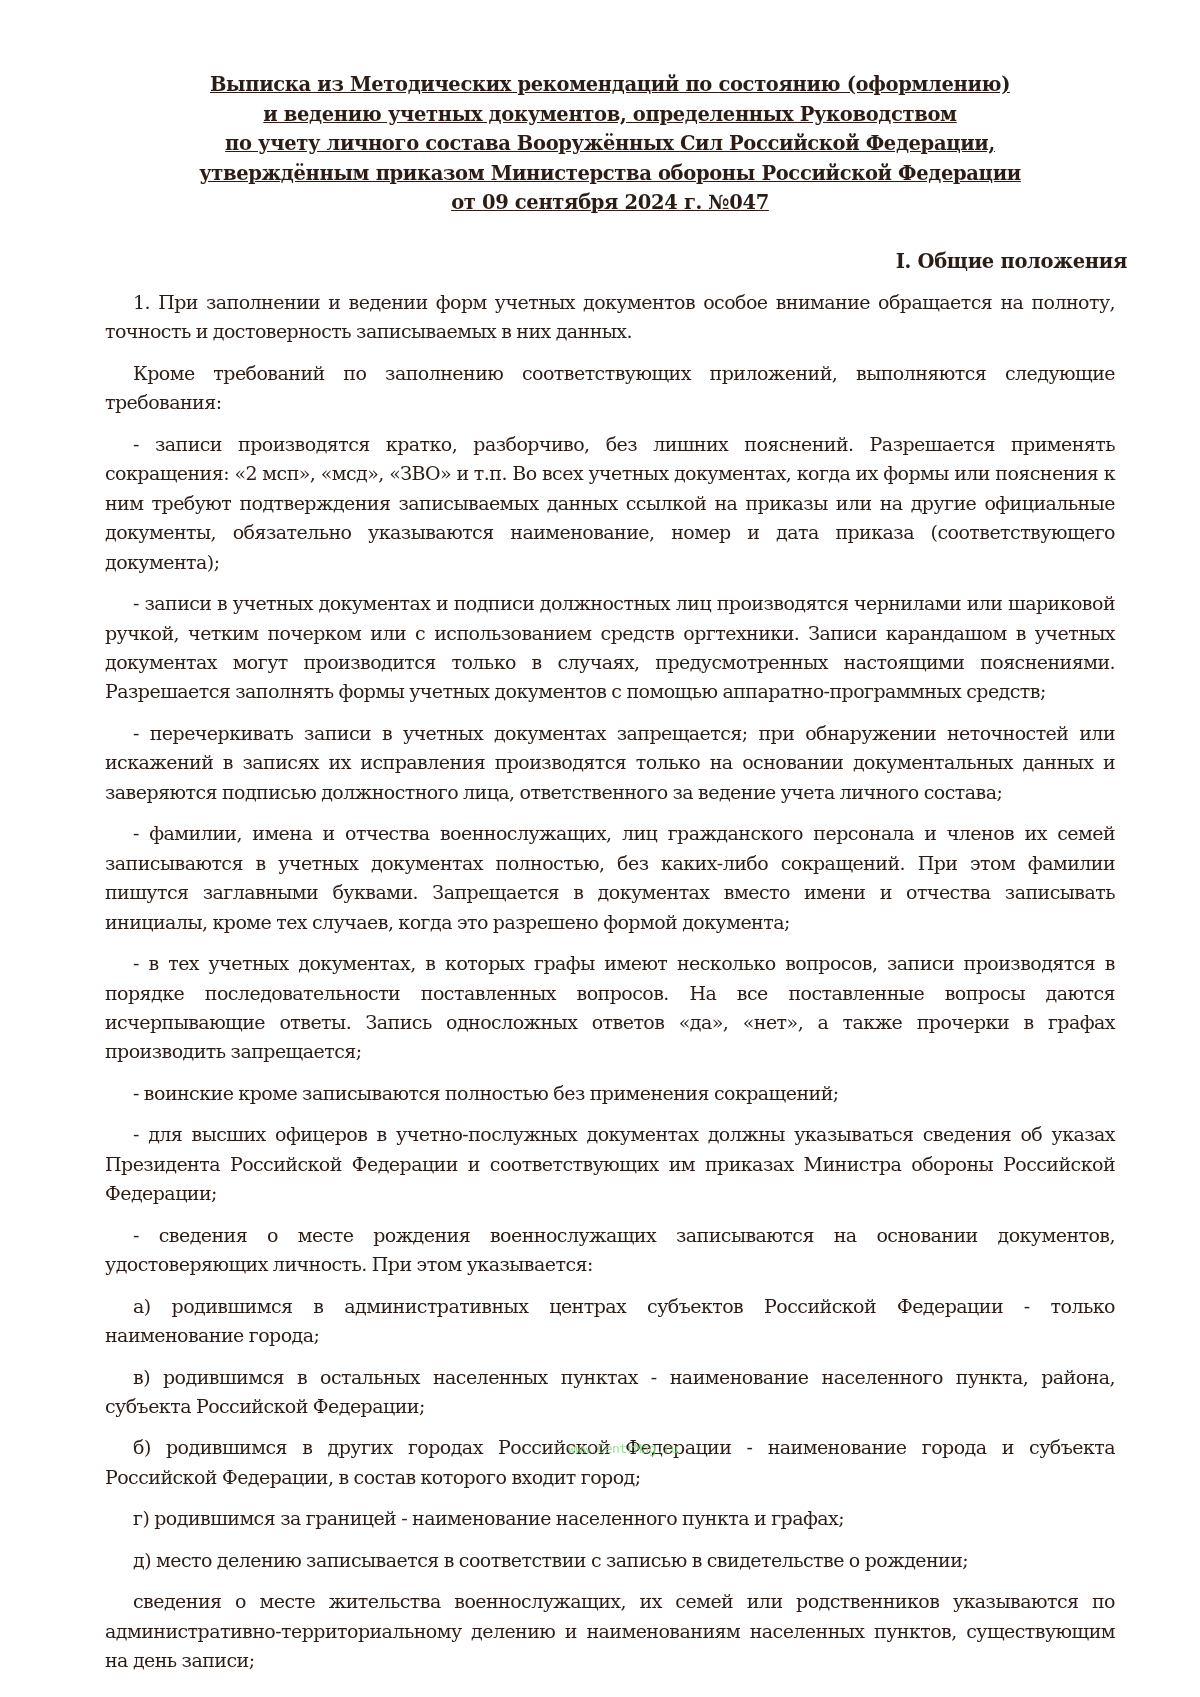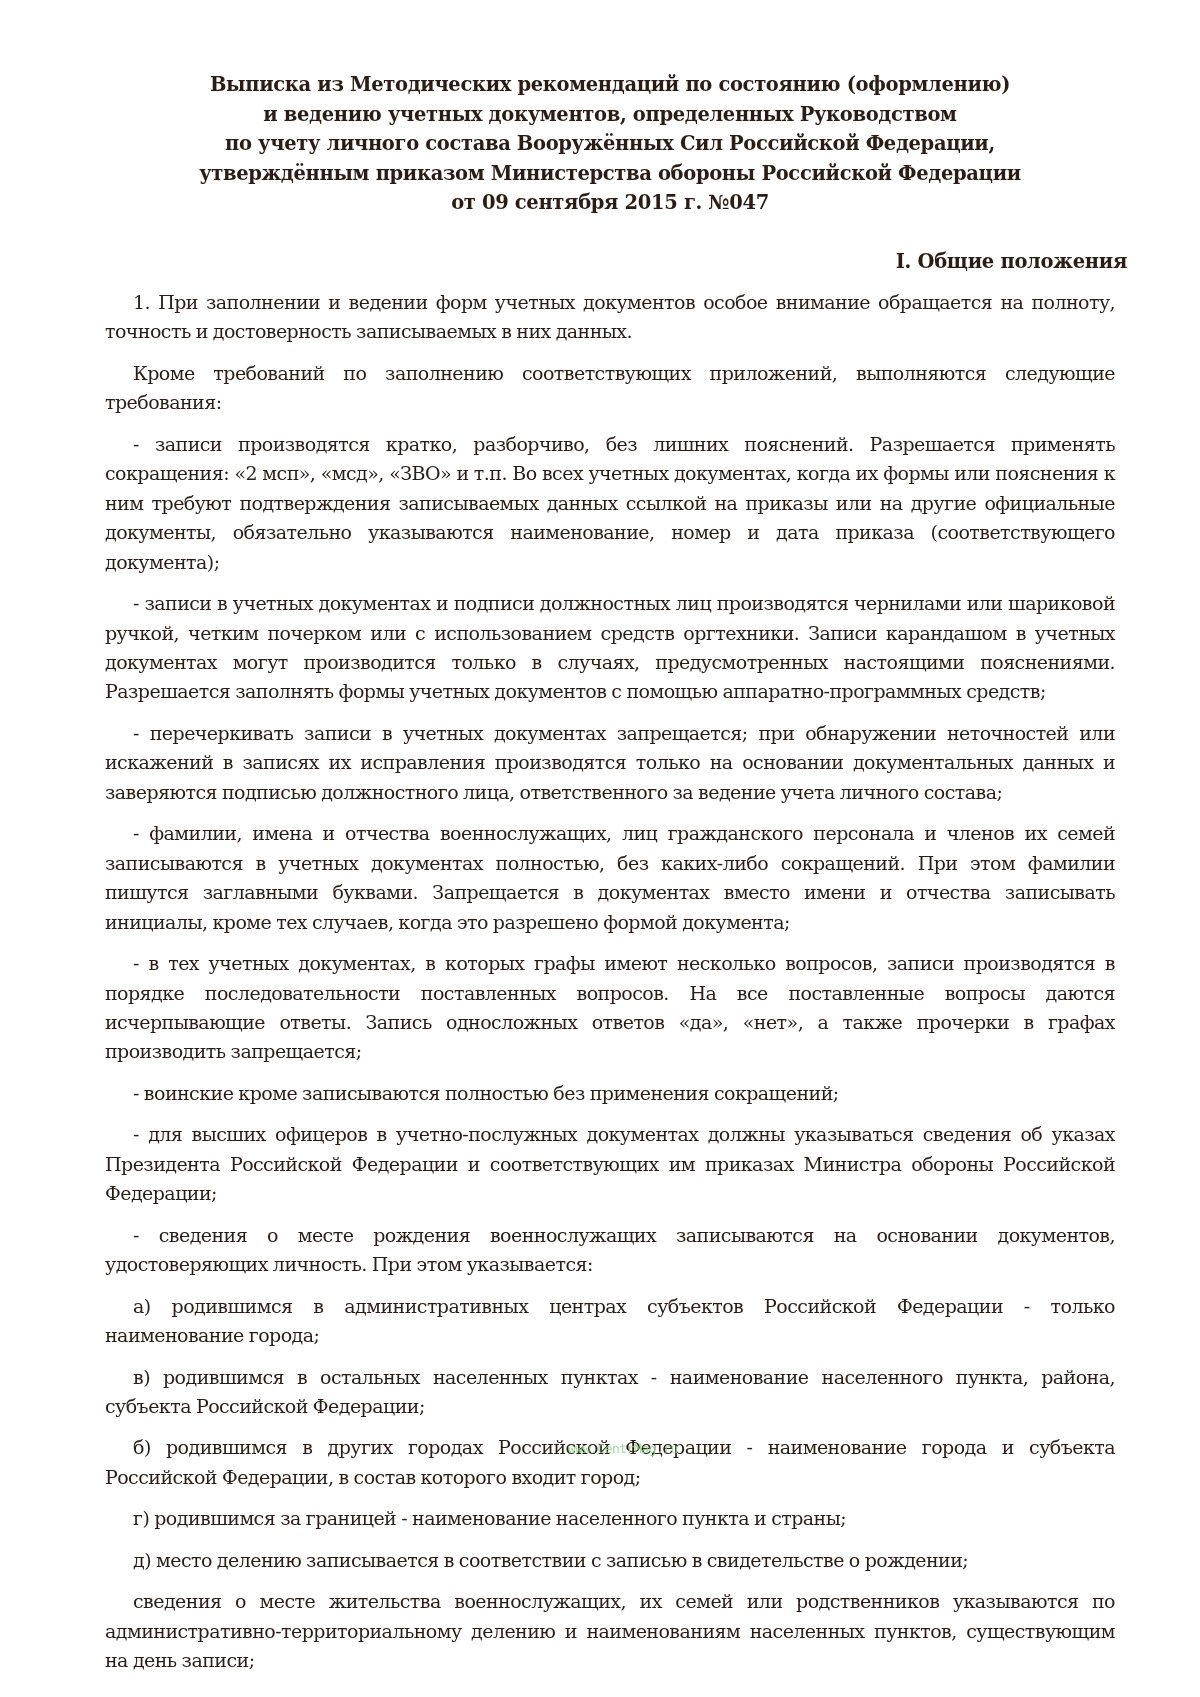--- a/index.html
+++ b/index.html
@@ -21,20 +21,21 @@
     color: #2b1d16;
     font-family: "DejaVu Serif", "Liberation Serif", serif;
   }
   .title {
     text-align: center;
     font-weight: bold;
     font-size: 19.5px;
     line-height: 29.5px;
     margin: 0;
     letter-spacing: -0.35px;
+    text-decoration: underline;
   }
   .title-line {
     display: block;
   }
   .section-heading {
     text-align: right;
     font-weight: bold;
     font-size: 19.5px;
     line-height: 29.5px;
     margin: 29px 0 0 0;
@@ -65,38 +66,38 @@
 </style>
 </head>
 <body>
 
 <div class="page">
   <h1 class="title">
     <span class="title-line">Выписка из Методических рекомендаций по состоянию (оформлению)</span>
     <span class="title-line">и ведению учетных документов, определенных Руководством</span>
     <span class="title-line">по учету личного состава Вооружённых Сил Российской Федерации,</span>
     <span class="title-line">утверждённым приказом Министерства обороны Российской Федерации</span>
-    <span class="title-line">от 09 сентября 2015 г. №047</span>
+    <span class="title-line">от 09 сентября 2024 г. №047</span>
   </h1>
 
   <h2 class="section-heading">I. Общие положения</h2>
 
   <div class="body-text">
     <p class="para">1. При заполнении и ведении форм учетных документов особое внимание обращается на полноту, точность и достоверность записываемых в них данных.</p>
     <p class="para">Кроме требований по заполнению соответствующих приложений, выполняются следующие требования:</p>
     <p class="para">- записи производятся кратко, разборчиво, без лишних пояснений. Разрешается применять сокращения: «2 мсп», «мсд», «ЗВО» и т.п. Во всех учетных документах, когда их формы или пояснения к ним требуют подтверждения записываемых данных ссылкой на приказы или на другие официальные документы, обязательно указываются наименование, номер и дата приказа (соответствующего документа);</p>
     <p class="para">- записи в учетных документах и подписи должностных лиц производятся чернилами или шариковой ручкой, четким почерком или с использованием средств оргтехники. Записи карандашом в учетных документах могут производится только в случаях, предусмотренных настоящими пояснениями. Разрешается заполнять формы учетных документов с помощью аппаратно-программных средств;</p>
     <p class="para">- перечеркивать записи в учетных документах запрещается; при обнаружении неточностей или искажений в записях их исправления производятся только на основании документальных данных и заверяются подписью должностного лица, ответственного за ведение учета личного состава;</p>
     <p class="para">- фамилии, имена и отчества военнослужащих, лиц гражданского персонала и членов их семей записываются в учетных документах полностью, без каких-либо сокращений. При этом фамилии пишутся заглавными буквами. Запрещается в документах вместо имени и отчества записывать инициалы, кроме тех случаев, когда это разрешено формой документа;</p>
     <p class="para">- в тех учетных документах, в которых графы имеют несколько вопросов, записи производятся в порядке последовательности поставленных вопросов. На все поставленные вопросы даются исчерпывающие ответы. Запись односложных ответов «да», «нет», а также прочерки в графах производить запрещается;</p>
     <p class="para">- воинские кроме записываются полностью без применения сокращений;</p>
     <p class="para">- для высших офицеров в учетно-послужных документах должны указываться сведения об указах Президента Российской Федерации и соответствующих им приказах Министра обороны Российской Федерации;</p>
     <p class="para">- сведения о месте рождения военнослужащих записываются на основании документов, удостоверяющих личность. При этом указывается:</p>
     <p class="para">а) родившимся в административных центрах субъектов Российской Федерации - только наименование города;</p>
     <p class="para">в) родившимся в остальных населенных пунктах - наименование населенного пункта, района, субъекта Российской Федерации;</p>
     <p class="para">б) родившимся в других городах Российской Федерации - наименование города и субъекта Российской Федерации, в состав которого входит город;</p>
-    <p class="para">г) родившимся за границей - наименование населенного пункта и страны;</p>
+    <p class="para">г) родившимся за границей - наименование населенного пункта и графах;</p>
     <p class="para">д) место делению записывается в соответствии с записью в свидетельстве о рождении;</p>
     <p class="para">сведения о месте жительства военнослужащих, их семей или родственников указываются по административно-территориальному делению и наименованиям населенных пунктов, существующим на день записи;</p>
   </div>
 </div>
 
 <div class="watermark">www.CentrMag.ru</div>
 
 </body></html>

